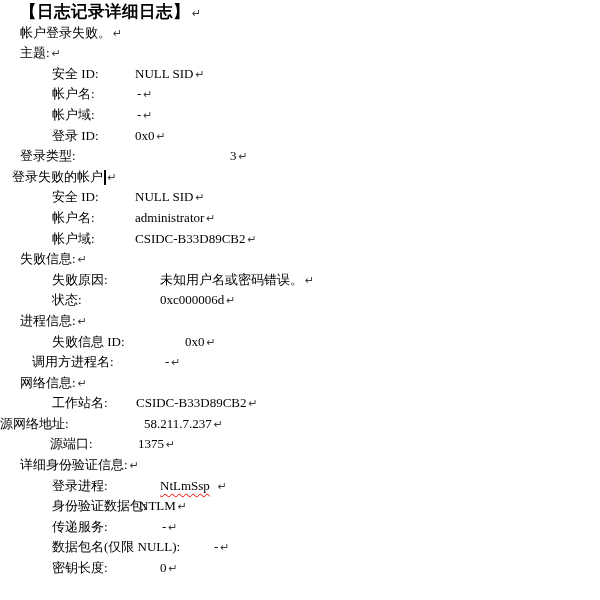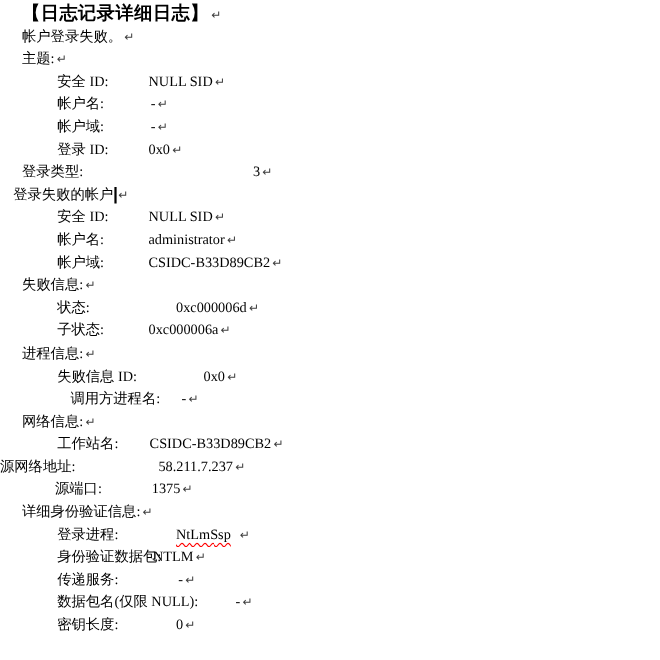--- a/index.html
+++ b/index.html
@@ -80,25 +80,25 @@
     <div class="line" style="padding-left: 52px;"><span class="label">安全 ID:</span><span class="value" style="left: 135px;"><span>NULL SID</span><span class="mark">↵</span></span></div>
     <div class="line" style="padding-left: 52px;"><span class="label">帐户名:</span><span class="value" style="left: 137px;"><span>-</span><span class="mark">↵</span></span></div>
     <div class="line" style="padding-left: 52px;"><span class="label">帐户域:</span><span class="value" style="left: 137px;"><span>-</span><span class="mark">↵</span></span></div>
     <div class="line" style="padding-left: 52px;"><span class="label">登录 ID:</span><span class="value" style="left: 135px;"><span>0x0</span><span class="mark">↵</span></span></div>
     <div class="line" style="padding-left: 20px;"><span class="label">登录类型:</span><span class="value" style="left: 230px;"><span>3</span><span class="mark">↵</span></span></div>
     <div class="line" style="padding-left: 12px;"><span class="label">登录失败的帐户</span><span class="caret"></span><span class="mark">↵</span></div>
     <div class="line" style="padding-left: 52px;"><span class="label">安全 ID:</span><span class="value" style="left: 135px;"><span>NULL SID</span><span class="mark">↵</span></span></div>
     <div class="line" style="padding-left: 52px;"><span class="label">帐户名:</span><span class="value" style="left: 135px;"><span>administrator</span><span class="mark">↵</span></span></div>
     <div class="line" style="padding-left: 52px;"><span class="label">帐户域:</span><span class="value" style="left: 135px;"><span>CSIDC-B33D89CB2</span><span class="mark">↵</span></span></div>
     <div class="line" style="padding-left: 20px;"><span class="label">失败信息:</span><span class="mark">↵</span></div>
+    <div class="line" style="padding-left: 52px;"><span class="label">失败原因:</span><span class="value" style="left: 160px;"><span>未知用户名或密码错误。</span><span class="mark">↵</span></span></div>
     <div class="line" style="padding-left: 52px;"><span class="label">状态:</span><span class="value" style="left: 160px;"><span>0xc000006d</span><span class="mark">↵</span></span></div>
-    <div class="line" style="padding-left: 52px;"><span class="label">子状态:</span><span class="value" style="left: 135px;"><span>0xc000006a</span><span class="mark">↵</span></span></div>
     <div class="line" style="padding-left: 20px;"><span class="label">进程信息:</span><span class="mark">↵</span></div>
     <div class="line" style="padding-left: 52px;"><span class="label">失败信息 ID:</span><span class="value" style="left: 185px;"><span>0x0</span><span class="mark">↵</span></span></div>
-    <div class="line" style="padding-left: 64px;"><span class="label">调用方进程名:</span><span class="value" style="left: 165px;"><span>-</span><span class="mark">↵</span></span></div>
+    <div class="line" style="padding-left: 32px;"><span class="label">调用方进程名:</span><span class="value" style="left: 165px;"><span>-</span><span class="mark">↵</span></span></div>
     <div class="line" style="padding-left: 20px;"><span class="label">网络信息:</span><span class="mark">↵</span></div>
     <div class="line" style="padding-left: 52px;"><span class="label">工作站名:</span><span class="value" style="left: 136px;"><span>CSIDC-B33D89CB2</span><span class="mark">↵</span></span></div>
     <div class="line" style=""><span class="label">源网络地址:</span><span class="value" style="left: 144px; text-align: center;"><span>58.211.7.237</span><span class="mark">↵</span></span></div>
     <div class="line" style="padding-left: 50px;"><span class="label">源端口:</span><span class="value" style="left: 138px;"><span>1375</span><span class="mark">↵</span></span></div>
     <div class="line" style="padding-left: 20px;"><span class="label">详细身份验证信息:</span><span class="mark">↵</span></div>
     <div class="line" style="padding-left: 52px;"><span class="label">登录进程:</span><span class="value" style="left: 160px;"><span class="squiggle">NtLmSsp</span><span class="mark gap">↵</span></span></div>
     <div class="line" style="padding-left: 52px;"><span class="label">身份验证数据包:</span><span class="value" style="left: 139px;"><span>NTLM</span><span class="mark">↵</span></span></div>
     <div class="line" style="padding-left: 52px;"><span class="label">传递服务:</span><span class="value" style="left: 162px;"><span>-</span><span class="mark">↵</span></span></div>
     <div class="line" style="padding-left: 52px;"><span class="label">数据包名(仅限 NULL):</span><span class="value" style="left: 214px;"><span>-</span><span class="mark">↵</span></span></div>
     <div class="line" style="padding-left: 52px;"><span class="label">密钥长度:</span><span class="value" style="left: 160px;"><span>0</span><span class="mark">↵</span></span></div>

